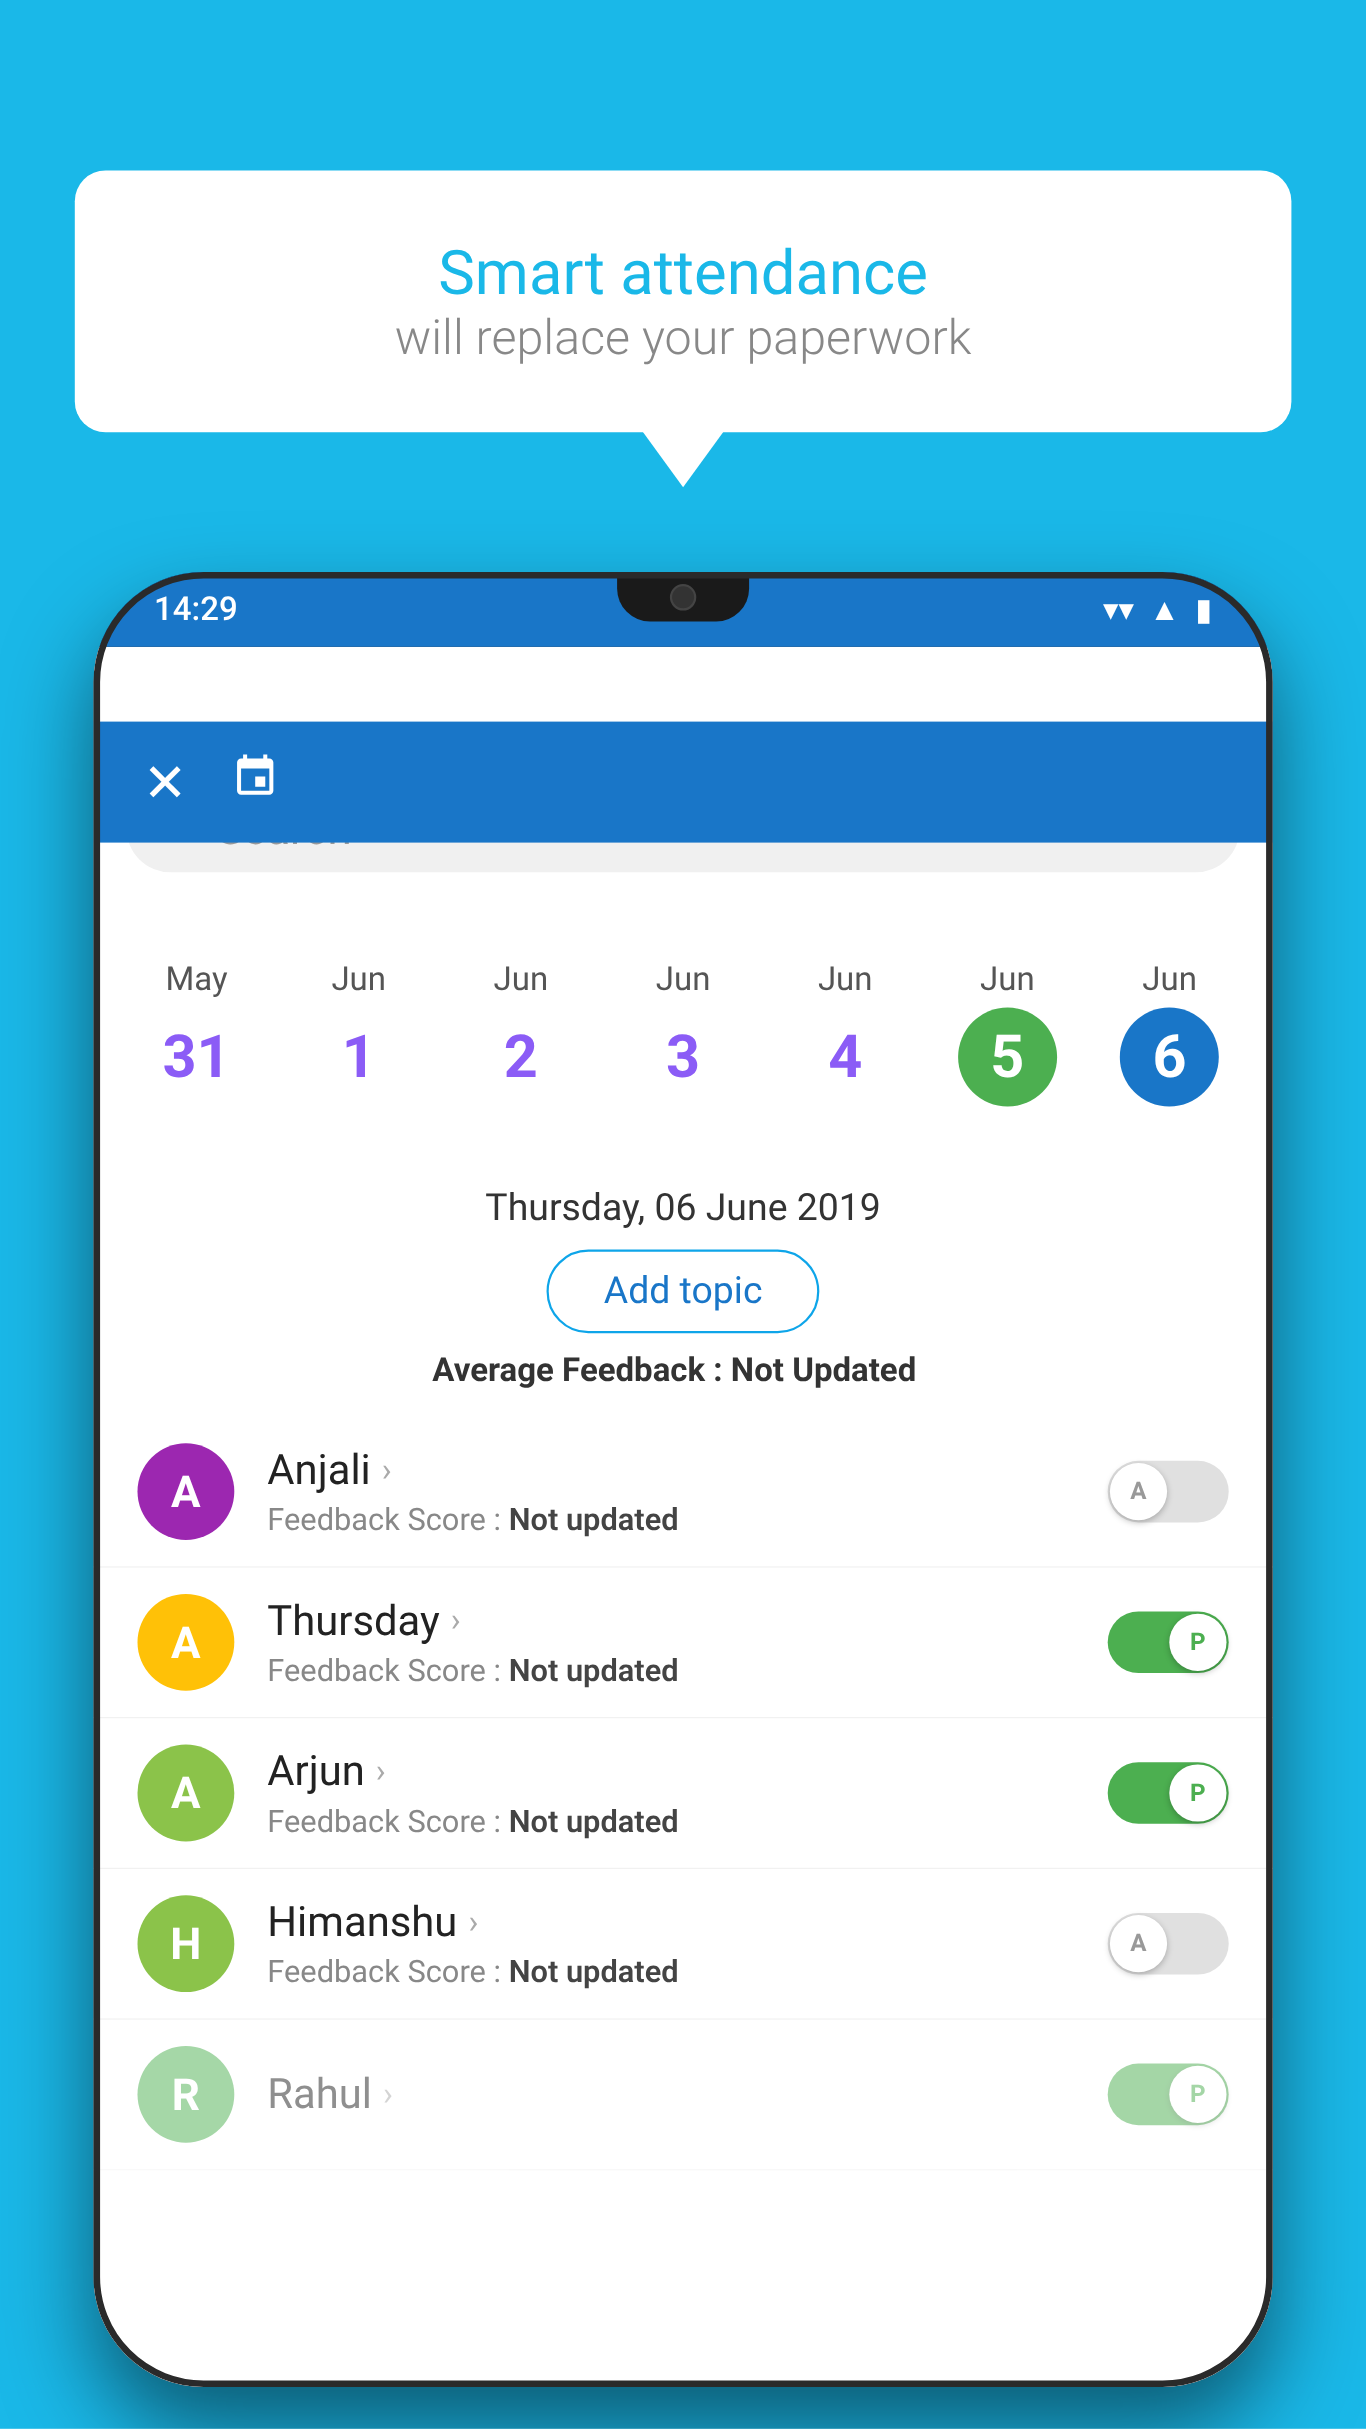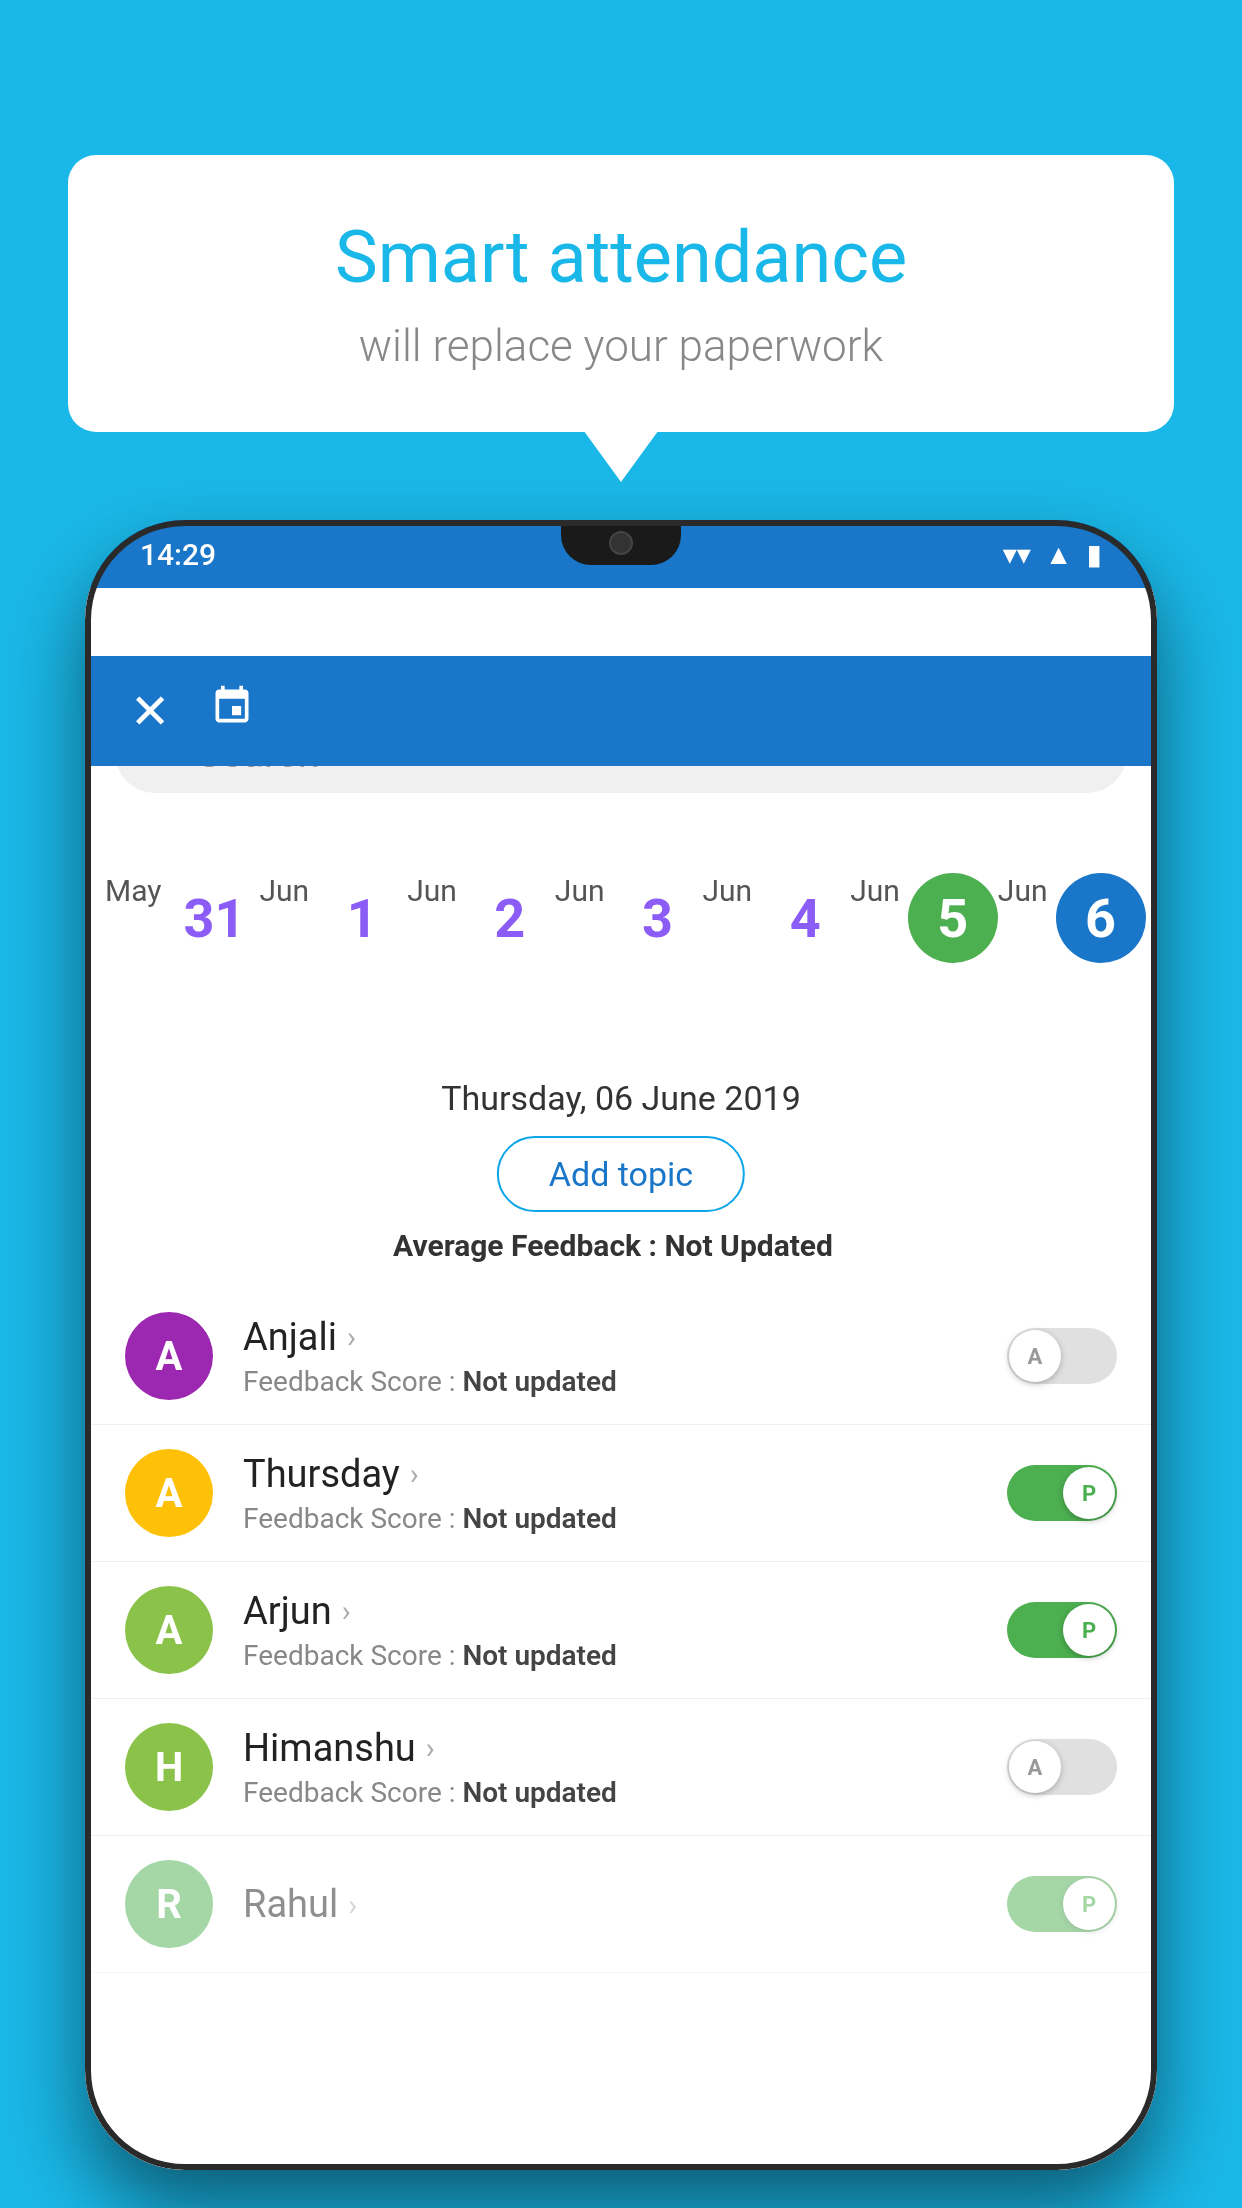--- a/index.html
+++ b/index.html
@@ -36,24 +36,23 @@
       left: 50%;
       transform: translateX(-50%);
       width: 0;
       height: 0;
       border-left: 40px solid transparent;
       border-right: 40px solid transparent;
       border-top: 55px solid white;
     }
 
     .speech-bubble-title {
-      font-size: 72px;
+      font-size: 56px;
       color: #1ab8e8;
       font-weight: 400;
-      margin-bottom: 20px;
     }
 
     .speech-bubble-subtitle {
       font-size: 44px;
       color: #888;
       font-weight: 300;
       text-align: center;
     }
 
     
@@ -217,20 +216,22 @@
       top: 285px;
       left: 0;
       right: 0;
       display: flex;
       justify-content: space-around;
       padding: 0 20px;
     }
 
     .cal-day {
       display: flex;
+      flex-direction: column;
+      align-items: center;
       gap: 8px;
     }
 
     .cal-month {
       font-size: 30px;
       color: #555;
     }
 
     .cal-num {
       font-size: 54px;

